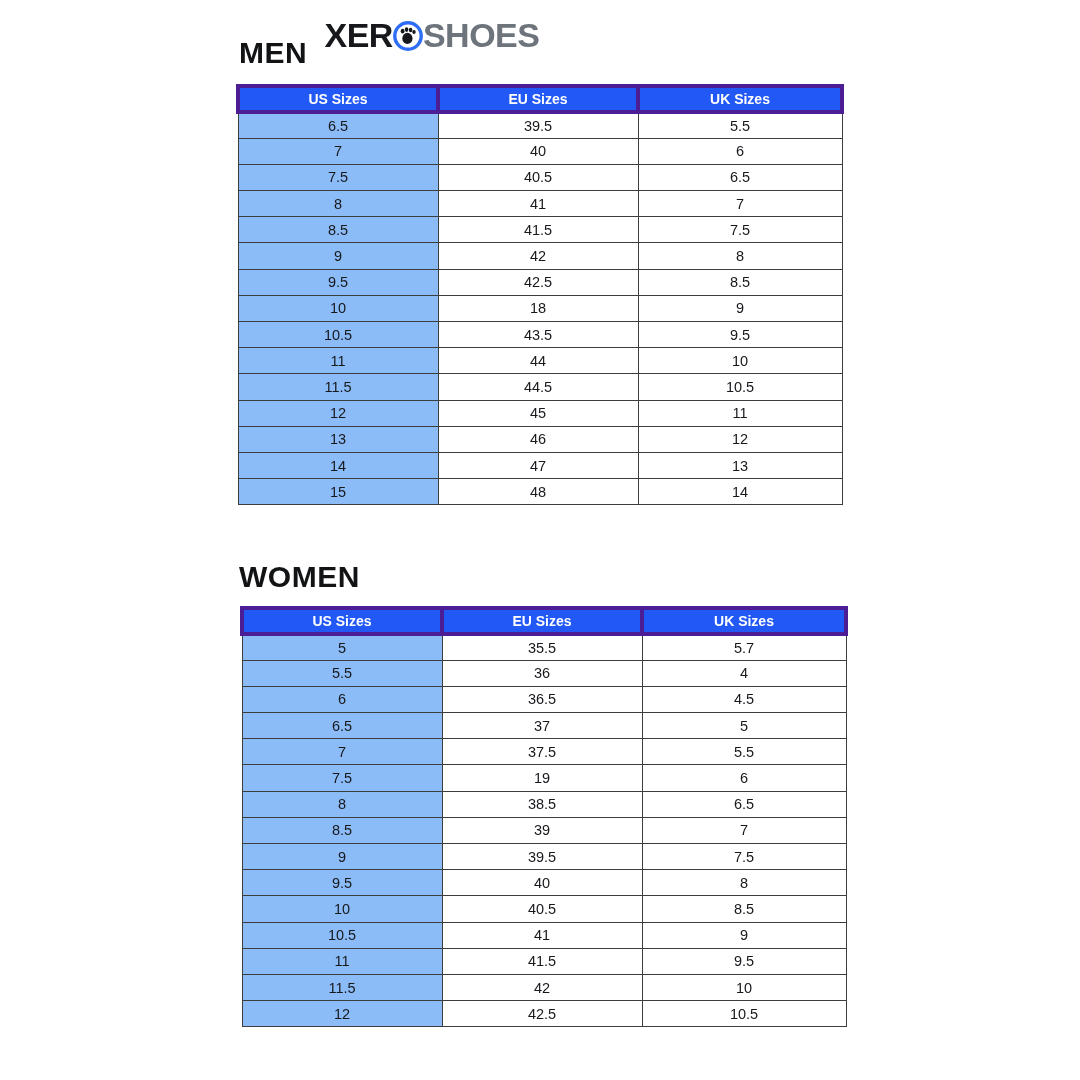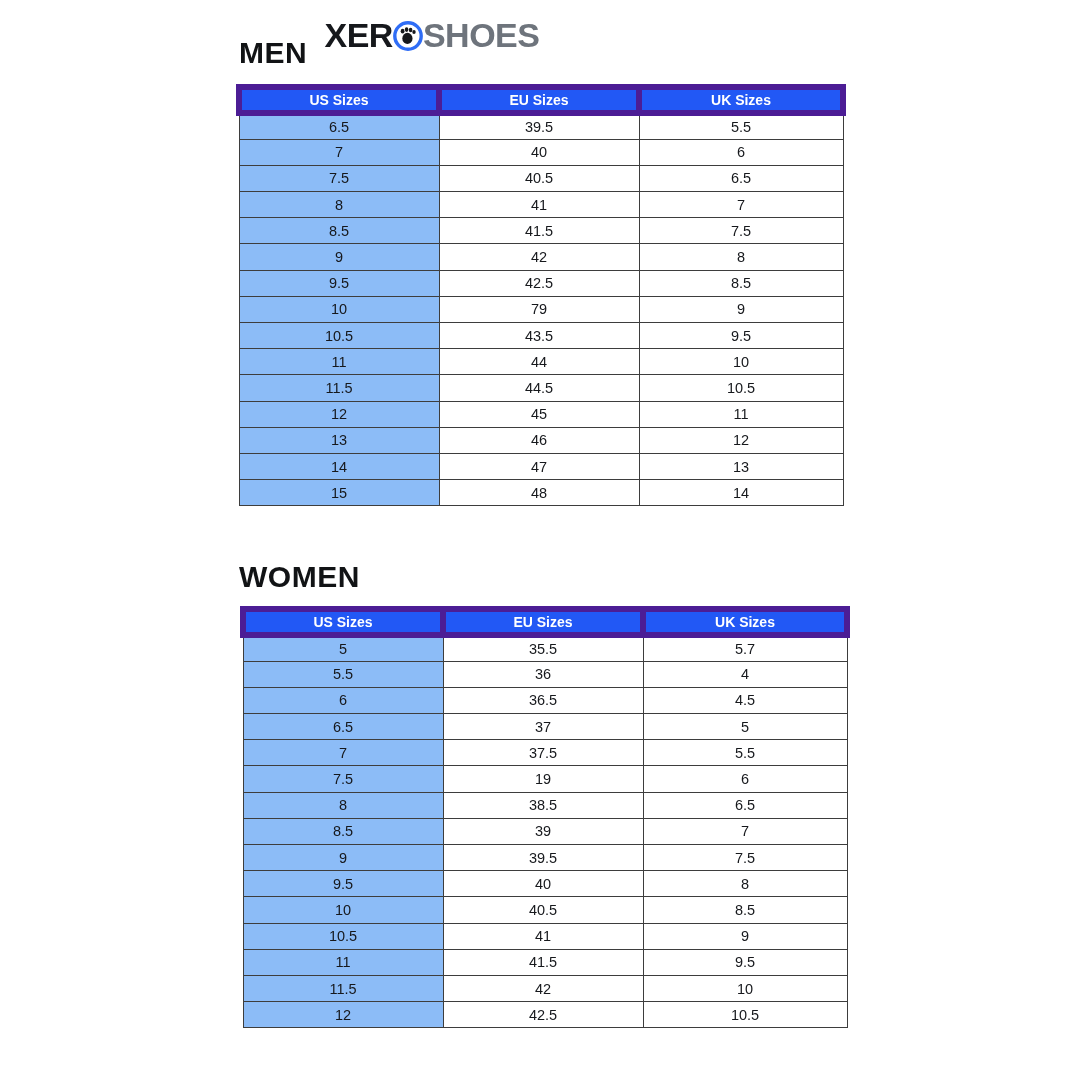--- a/index.html
+++ b/index.html
@@ -77,21 +77,21 @@
   #men-table { left: 236px; top: 84px; width: 604px; }
   #women-table { left: 240px; top: 606px; width: 604px; }
 
   .size-table th {
     background: #2258f5;
     color: #ffffff;
     font-weight: bold;
     font-size: 14px;
     height: 26px;
     text-align: center;
-    border: 6px solid #4c1d95;
+    border: 4px solid #4c1d95;
     padding: 0;
   }
   .size-table td {
     height: 26.2px;
     text-align: center;
     border: 1px solid #3d3d3d;
     padding: 0;
     color: #16181c;
     font-size: 14.5px;
   }
@@ -170,21 +170,21 @@
           <td class="col-eu">42</td>
           <td class="col-uk">8</td>
         </tr>
       <tr>
           <td class="col-us">9.5</td>
           <td class="col-eu">42.5</td>
           <td class="col-uk">8.5</td>
         </tr>
       <tr>
           <td class="col-us">10</td>
-          <td class="col-eu">79</td>
+          <td class="col-eu">18</td>
           <td class="col-uk">9</td>
         </tr>
       <tr>
           <td class="col-us">10.5</td>
           <td class="col-eu">43.5</td>
           <td class="col-uk">9.5</td>
         </tr>
       <tr>
           <td class="col-us">11</td>
           <td class="col-eu">44</td>

